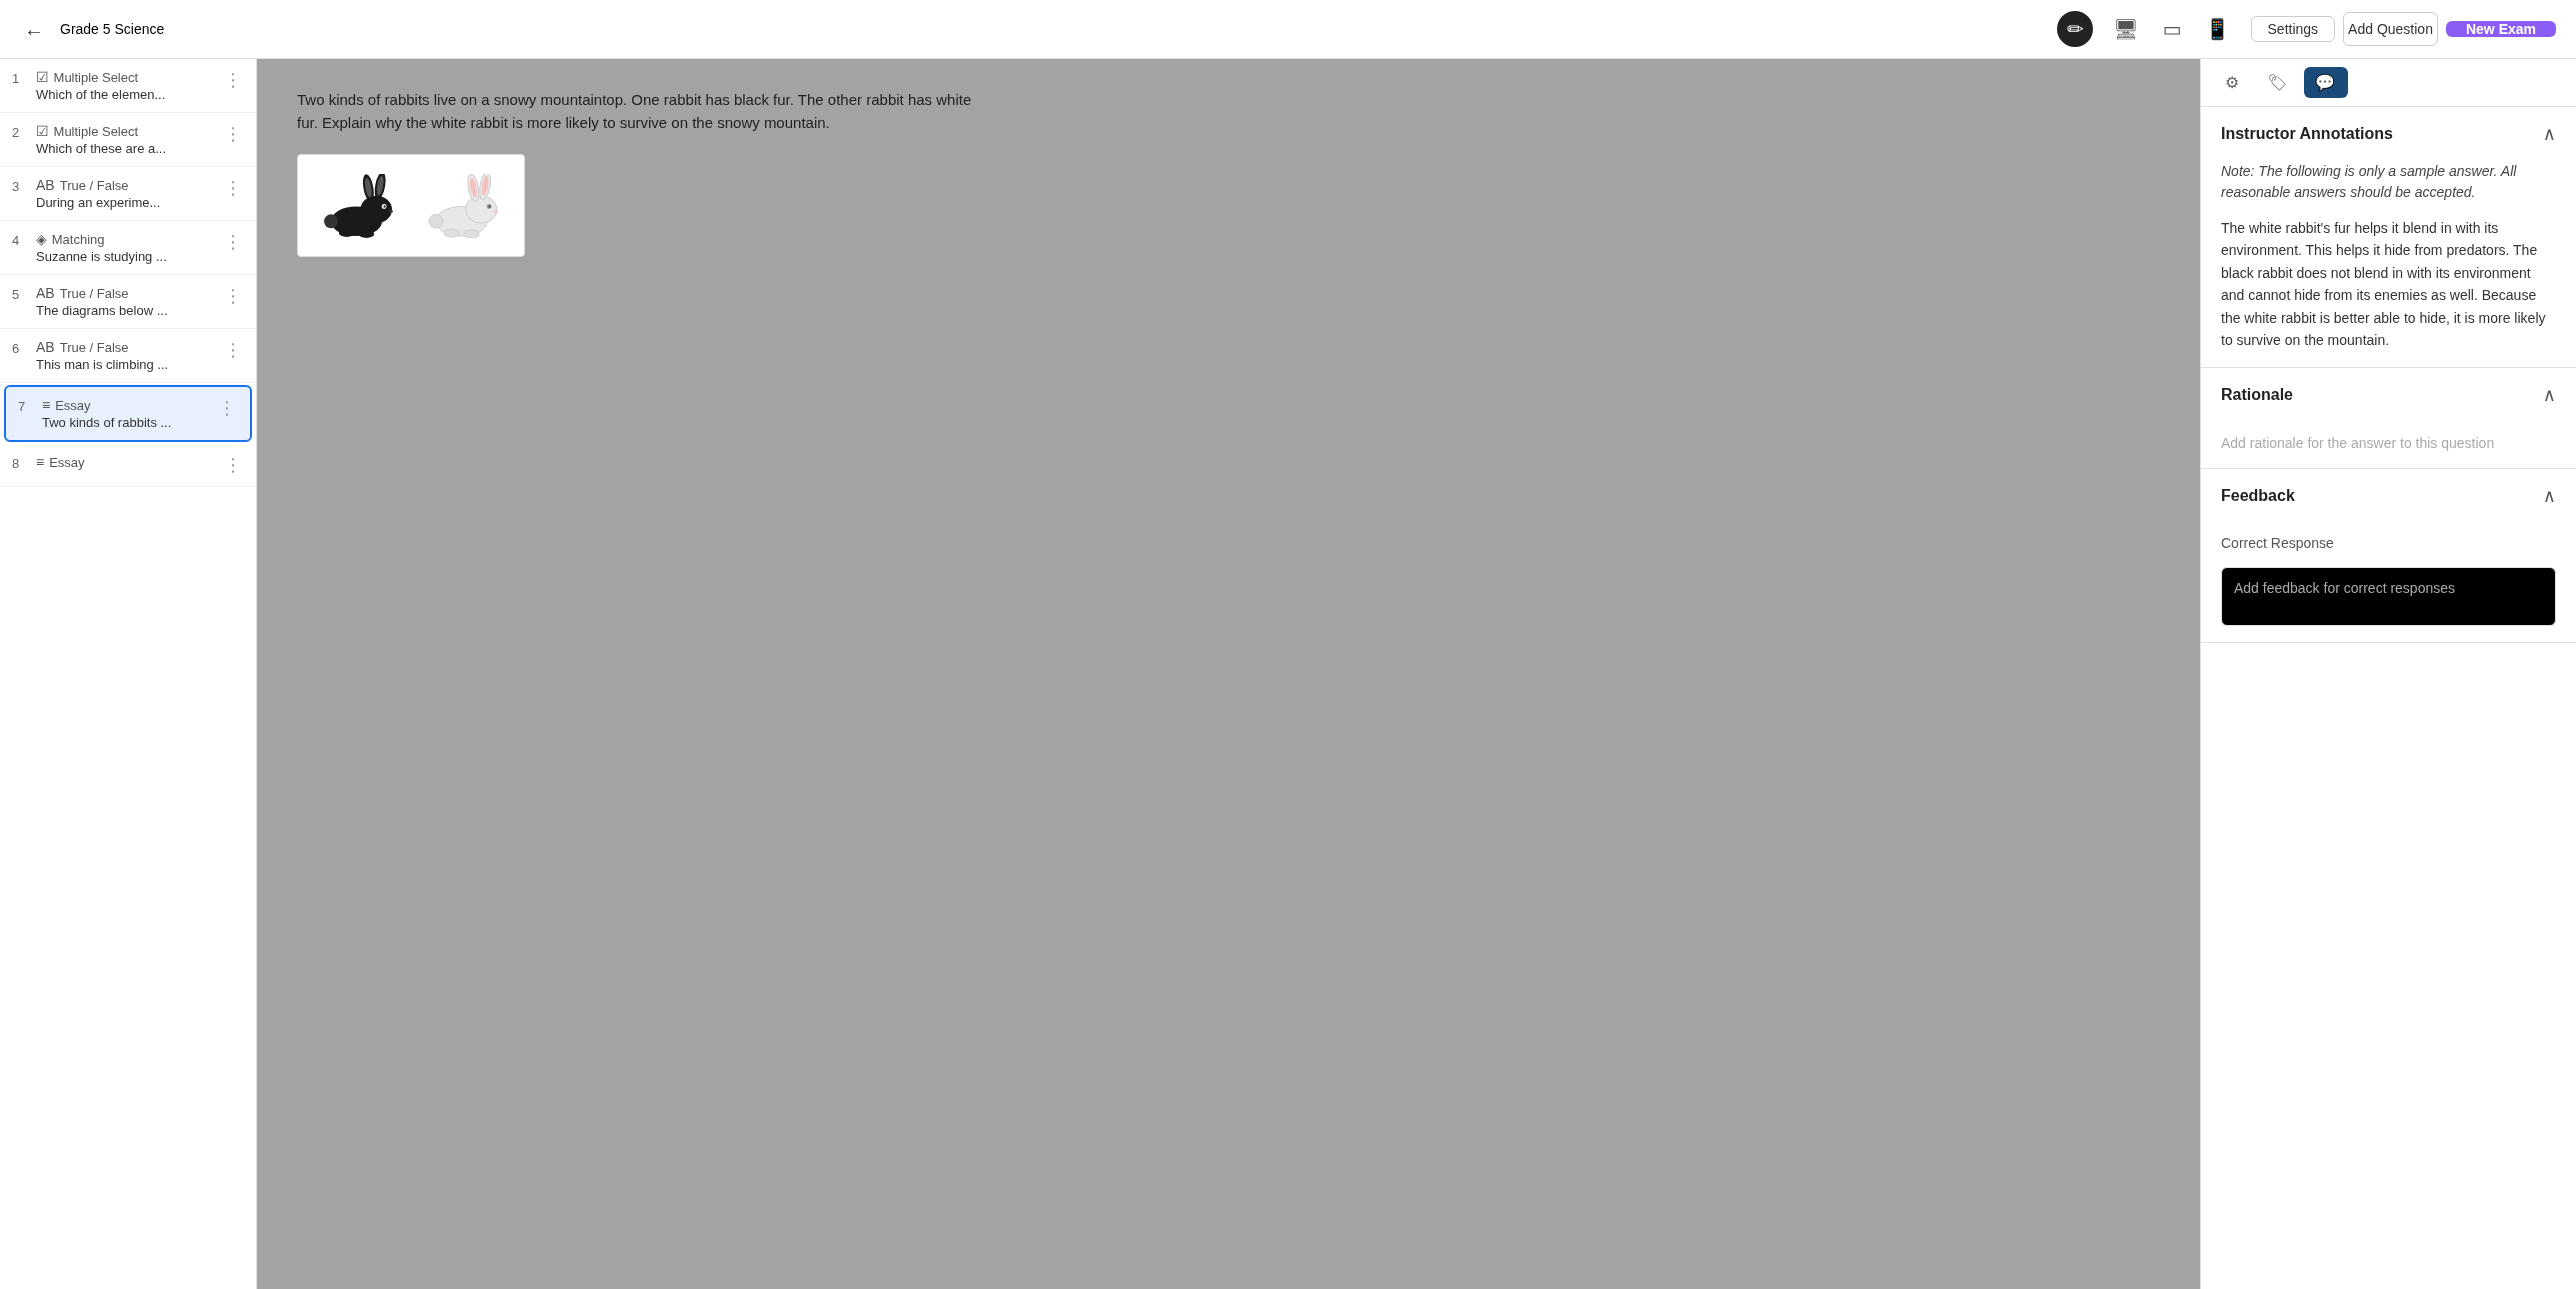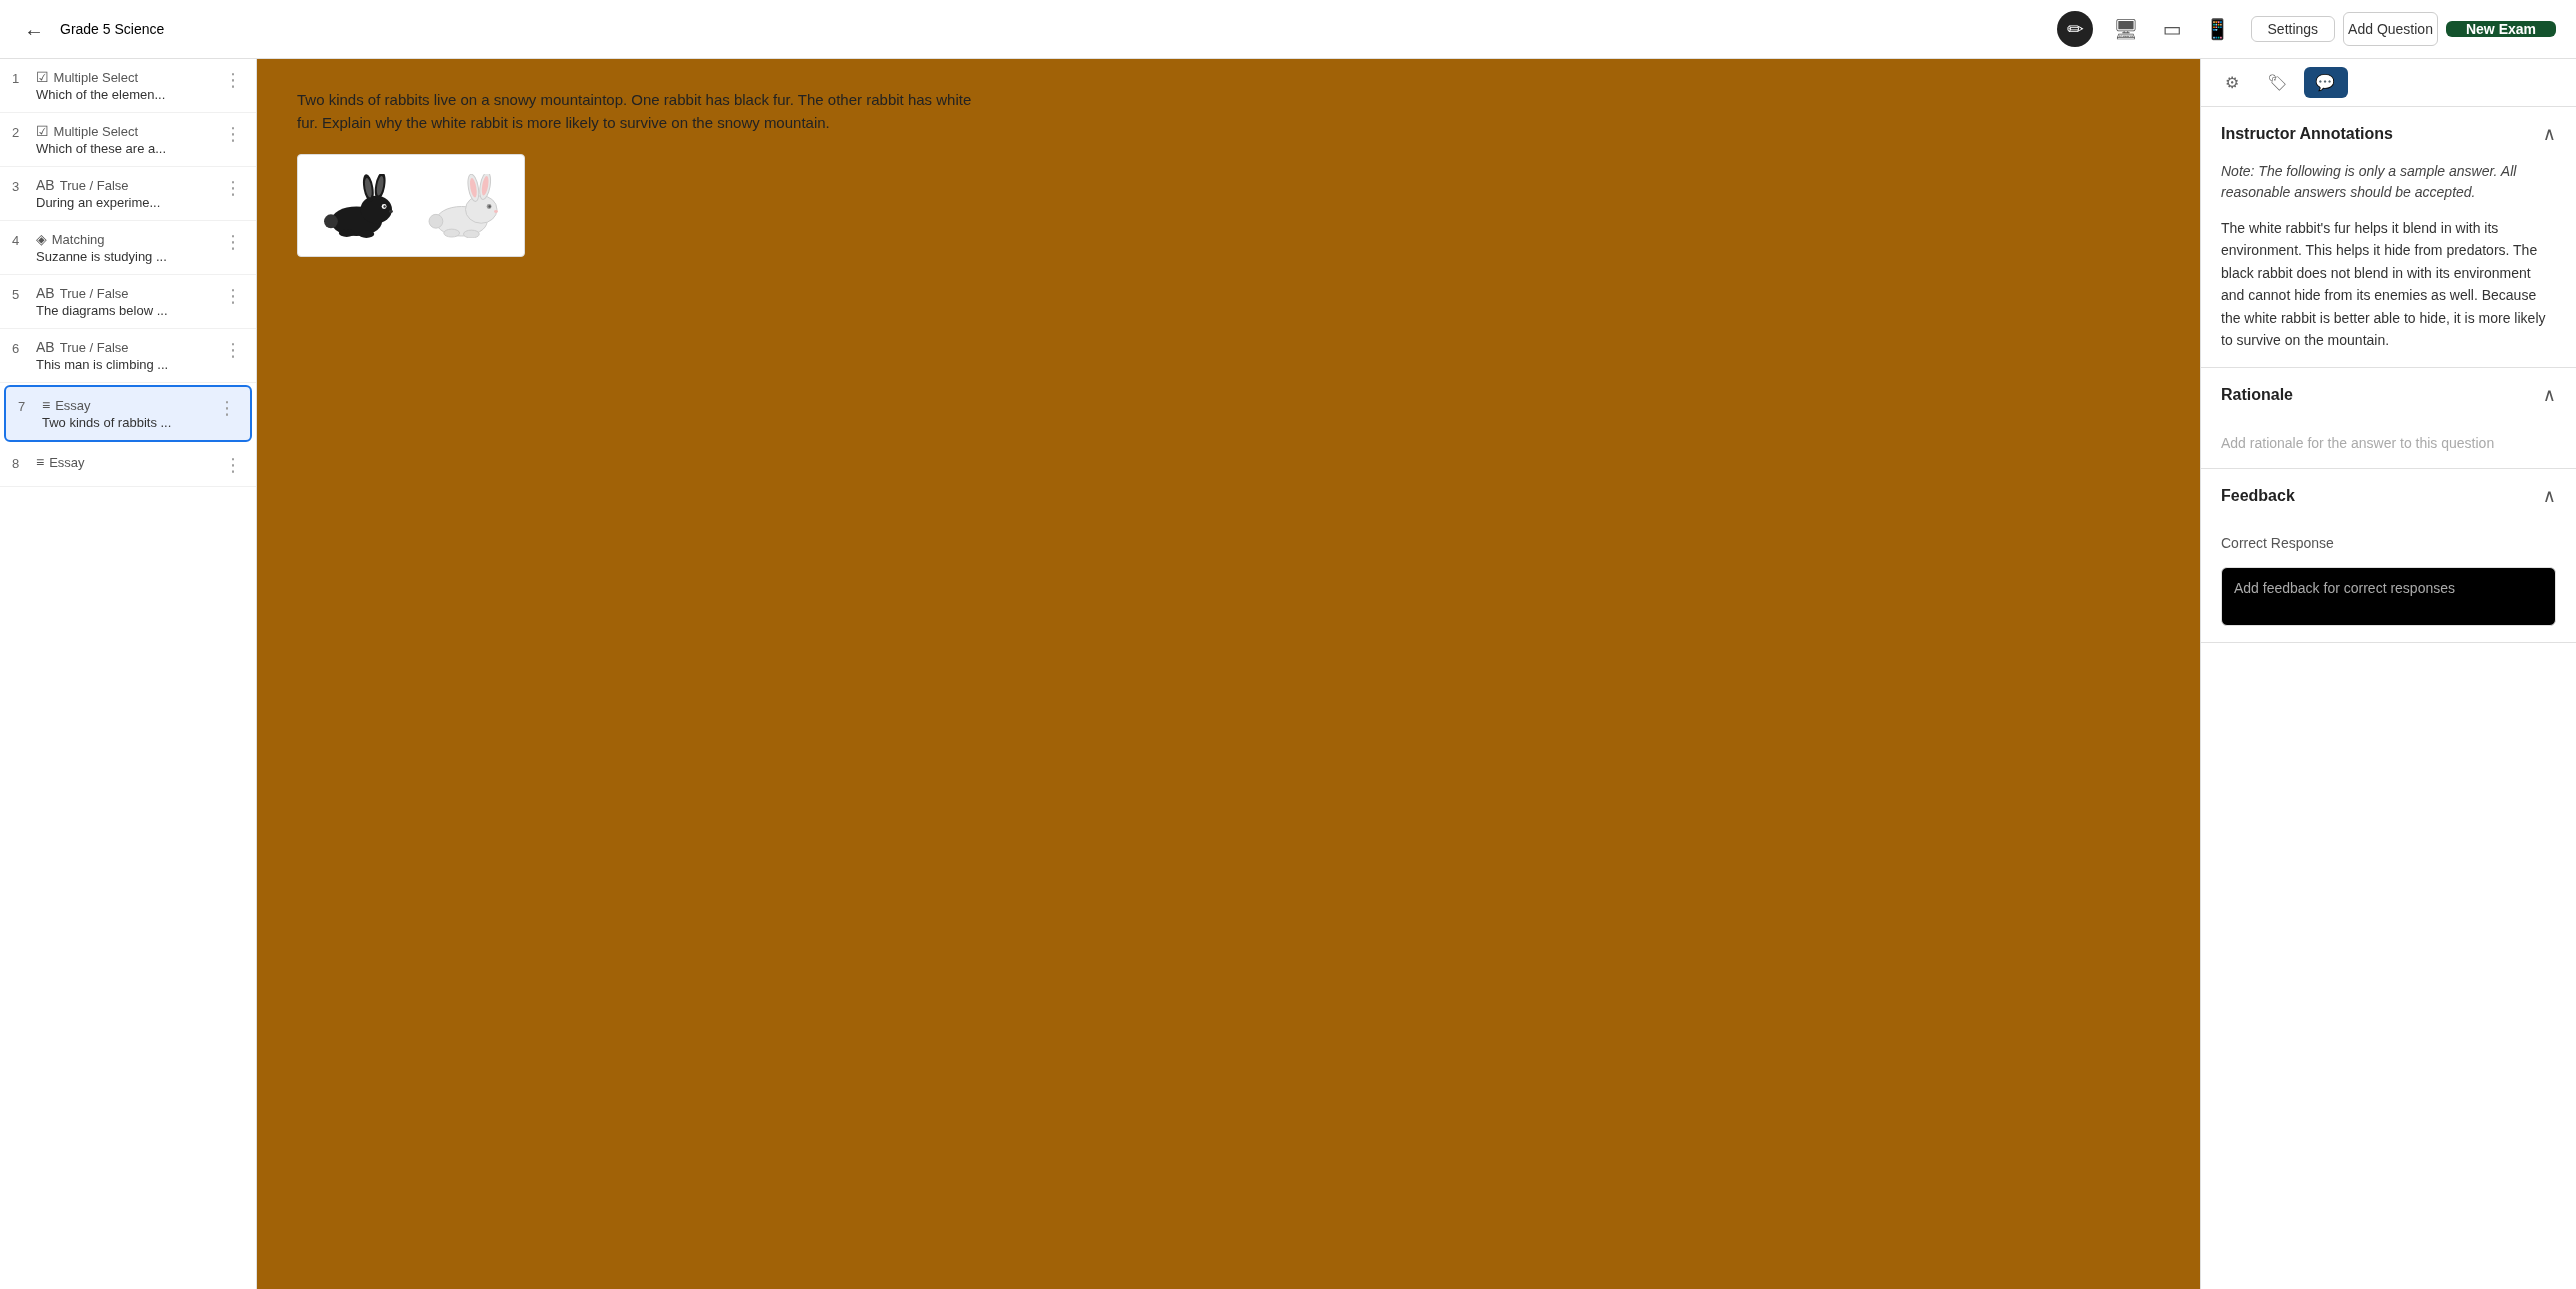--- a/index.html
+++ b/index.html
@@ -12,38 +12,38 @@
     }
     .header-left { display: flex; align-items: center; gap: 12px; flex: 1; }
     .back-btn { background: none; border: none; cursor: pointer; font-size: 20px; color: #333; padding: 4px; }
     .header-title { font-size: 14px; font-weight: 400; color: #000000; }
     .header-icons { display: flex; align-items: center; gap: 16px; margin-right: 16px; }
     .header-icon-btn { background: none; border: none; cursor: pointer; color: #555; font-size: 20px; padding: 4px; }
     .header-icon-btn.active { background: #222; color: #fff; border-radius: 50%; width: 36px; height: 36px; display: flex; align-items: center; justify-content: center; }
     .header-actions { display: flex; align-items: center; gap: 8px; }
     .settings-btn { background: none; border: 1px solid #ccc; border-radius: 6px; padding: 4px 16px; font-size: 14px; cursor: pointer; color: #333; }
     .add-question-btn { background: none; border: 1px solid #ccc; border-radius: 6px; padding: 8px 4px; font-size: 14px; cursor: pointer; color: #333; }
-    .new-exam-btn { background: #14532d; color: #fff; border: none; border-radius: 6px; padding: 0 20px; font-size: 14px; font-weight: 600; cursor: pointer; }
+    .new-exam-btn { background: #8b5cf6; color: #fff; border: none; border-radius: 6px; padding: 0 20px; font-size: 14px; font-weight: 600; cursor: pointer; }
 
     
     .main { display: flex; flex: 1; overflow: hidden; }
 
     
     .sidebar { width: 257px; background: #fff; border-right: 1px solid #e0e0e0; overflow-y: auto; flex-shrink: 0; }
     .sidebar-item { display: flex; align-items: flex-start; padding: 10px 12px; border-bottom: 1px solid #f0f0f0; cursor: pointer; gap: 8px; }
     .sidebar-item.active { background: #e8f0fe; border: 2px solid #1a73e8; border-radius: 6px; margin: 2px 4px; }
     .sidebar-num { font-size: 13px; color: #666; min-width: 16px; margin-top: 2px; }
     .sidebar-content { flex: 1; min-width: 0; }
     .sidebar-type { display: flex; align-items: center; gap: 5px; font-size: 13px; color: #555; margin-bottom: 2px; }
     .sidebar-type-icon { font-size: 14px; }
     .sidebar-preview { font-size: 13px; color: #333; white-space: nowrap; overflow: hidden; text-overflow: ellipsis; }
     .sidebar-menu { color: #999; cursor: pointer; font-size: 18px; padding: 0 2px; }
 
     
-    .content { flex: 1; overflow-y: auto; padding: 30px 40px; background: #a16207; }
+    .content { flex: 1; overflow-y: auto; padding: 30px 40px; background: #a3a3a3; }
     .question-text { font-size: 15px; color: #222; line-height: 1.5; margin-bottom: 20px; max-width: 692px; }
     .rabbit-images { display: flex; gap: 16px; align-items: center; background: #fff; border: 1px solid #ddd; border-radius: 4px; padding: 16px; display: inline-flex; }
     .rabbit-img { width: 89px; height: 69px; display: flex; align-items: center; justify-content: center; }
 
     
     .right-panel { width: 376px; background: #fff; border-left: 1px solid #e0e0e0; overflow-y: auto; flex-shrink: 0; }
     .panel-tabs { display: flex; border-bottom: 1px solid #e0e0e0; padding: 8px 12px; gap: 4px; }
     .panel-tab { background: none; border: none; cursor: pointer; padding: 6px 12px; border-radius: 6px; color: #666; font-size: 16px; }
     .panel-tab.active { background: #1a4a7a; color: #fff; }
 

